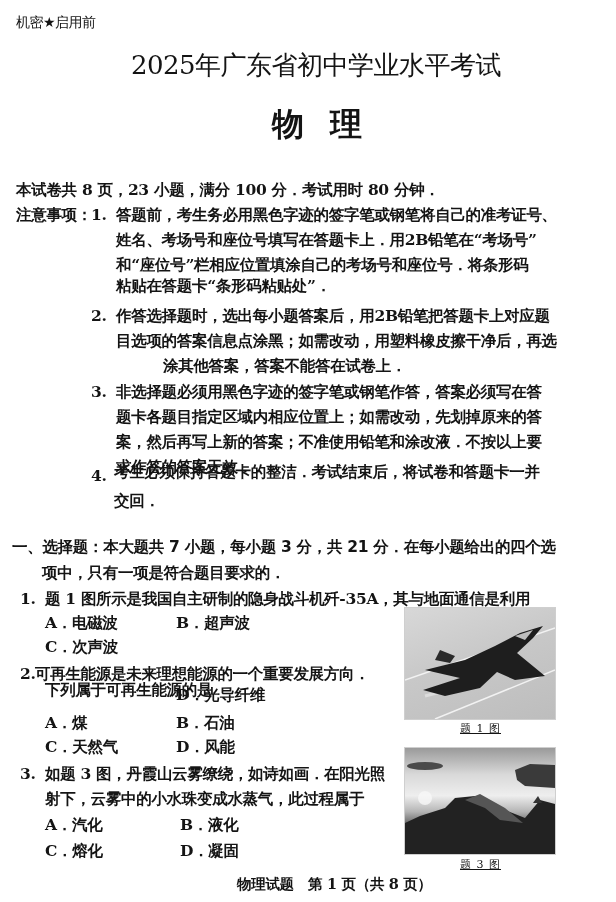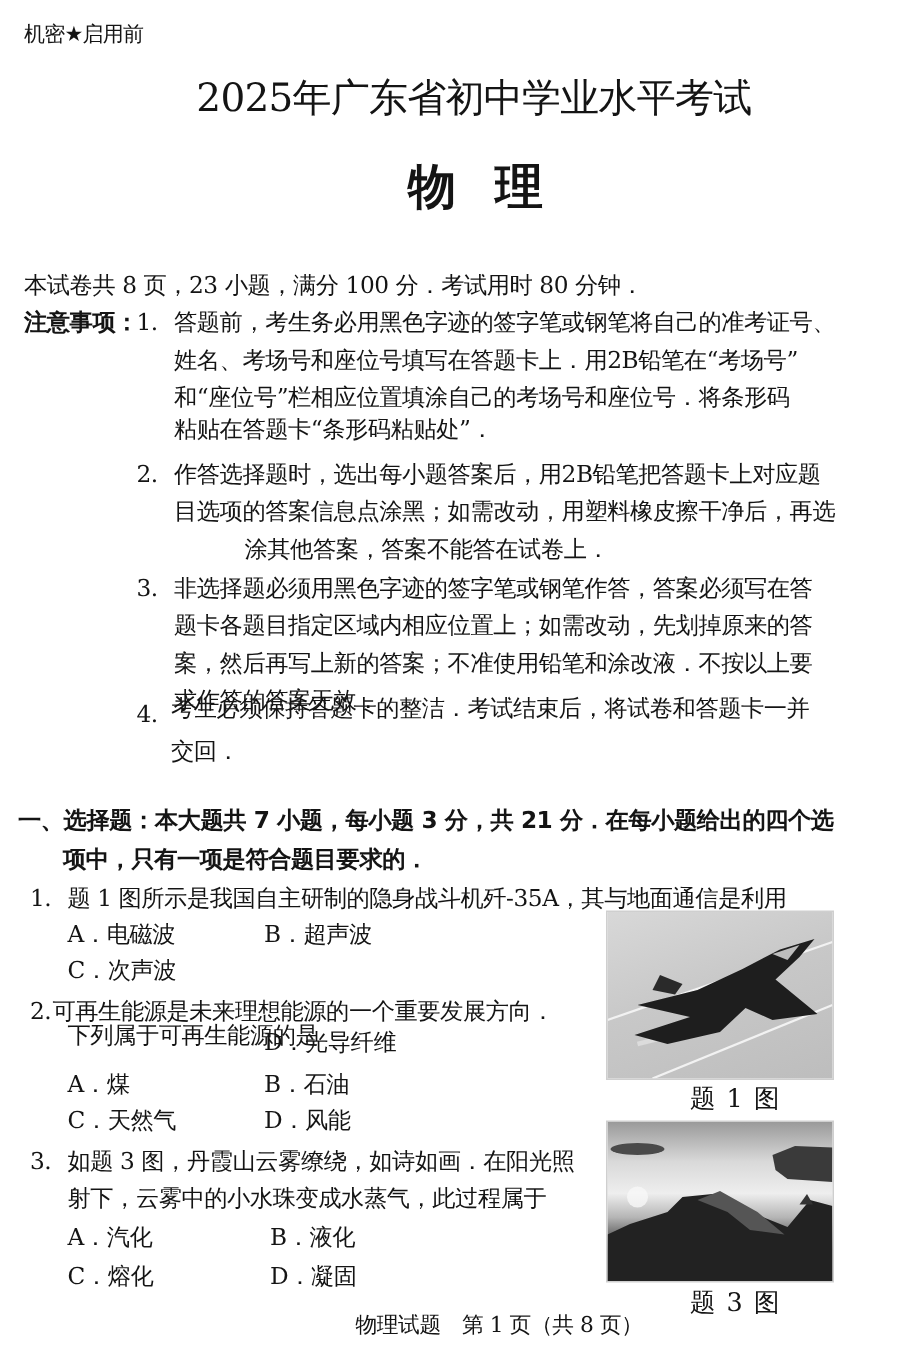--- a/index.html
+++ b/index.html
@@ -36,40 +36,42 @@
       font-family: "DejaVu Sans", "Liberation Sans", sans-serif;
       font-weight: bold;
       font-size: 32px;
       letter-spacing: 26px;
       padding-left: 22px;
     }
     .line {
       font-size: 15.5px;
       letter-spacing: -0.3px;
       line-height: 20px;
+      font-weight: bold;
     }
     .sans { font-family: "DejaVu Sans", "Liberation Sans", sans-serif; }
     .bold { font-weight: bold; }
 
     .figure {
       position: absolute;
       border: 1px solid #cfcfcf;
       overflow: hidden;
     }
     .fig1 {
       left: 404px; top: 607px; width: 150px; height: 111px;
       background: linear-gradient(160deg, #d8d8d8 0%, #c8c8c8 45%, #bdbdbd 100%);
     }
     .fig3 {
       left: 404px; top: 747px; width: 150px; height: 106px;
       background: linear-gradient(180deg, #9a9a9a 0%, #d9d9d9 25%, #eeeeee 45%, #b5b5b5 60%, #2e2e2e 80%, #1a1a1a 100%);
     }
     .caption {
-      font-size: 17px;
+      font-size: 11px;
       letter-spacing: 1px;
+      text-decoration: underline;
     }
   </style>
 </head>
 <body>
 
 <div class="abs secret">机密★启用前</div>
 <div class="abs title">2025年广东省初中学业水平考试</div>
 <div class="abs subject">物理</div>
 
 <div class="abs line" style="left:16px; top:180px;">本试卷共 8 页，23 小题，满分 100 分．考试用时 80 分钟．</div>

